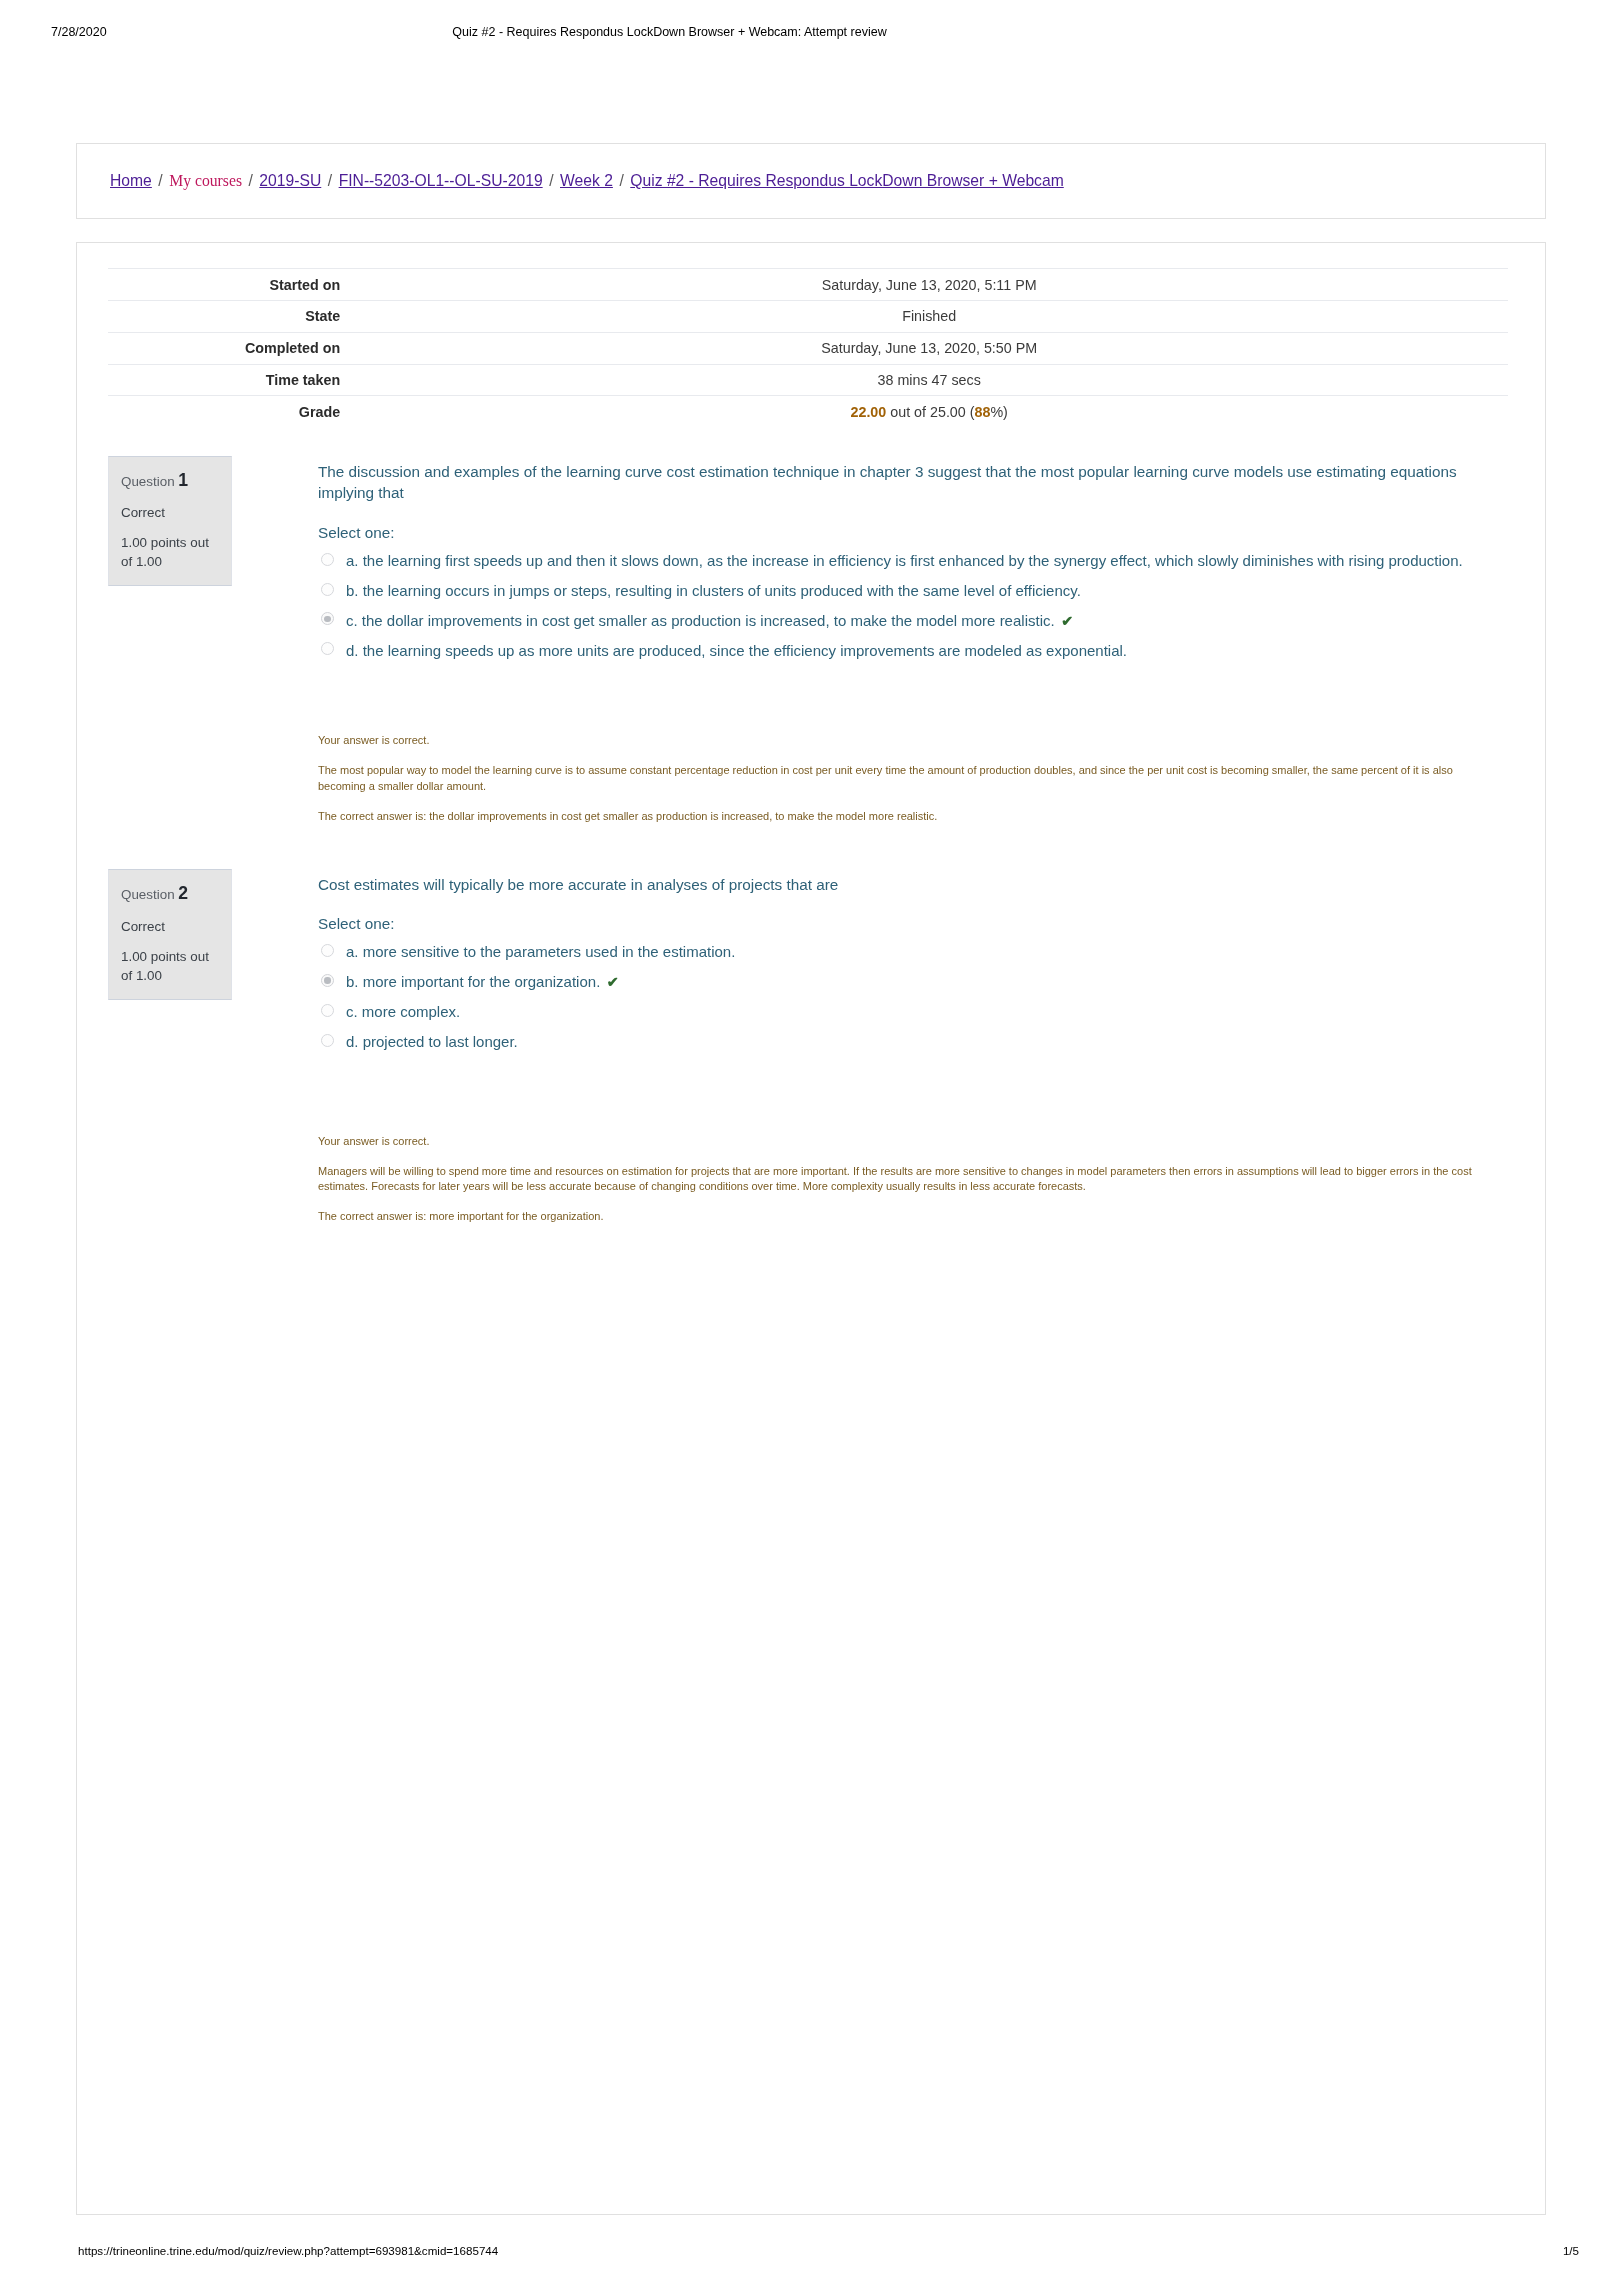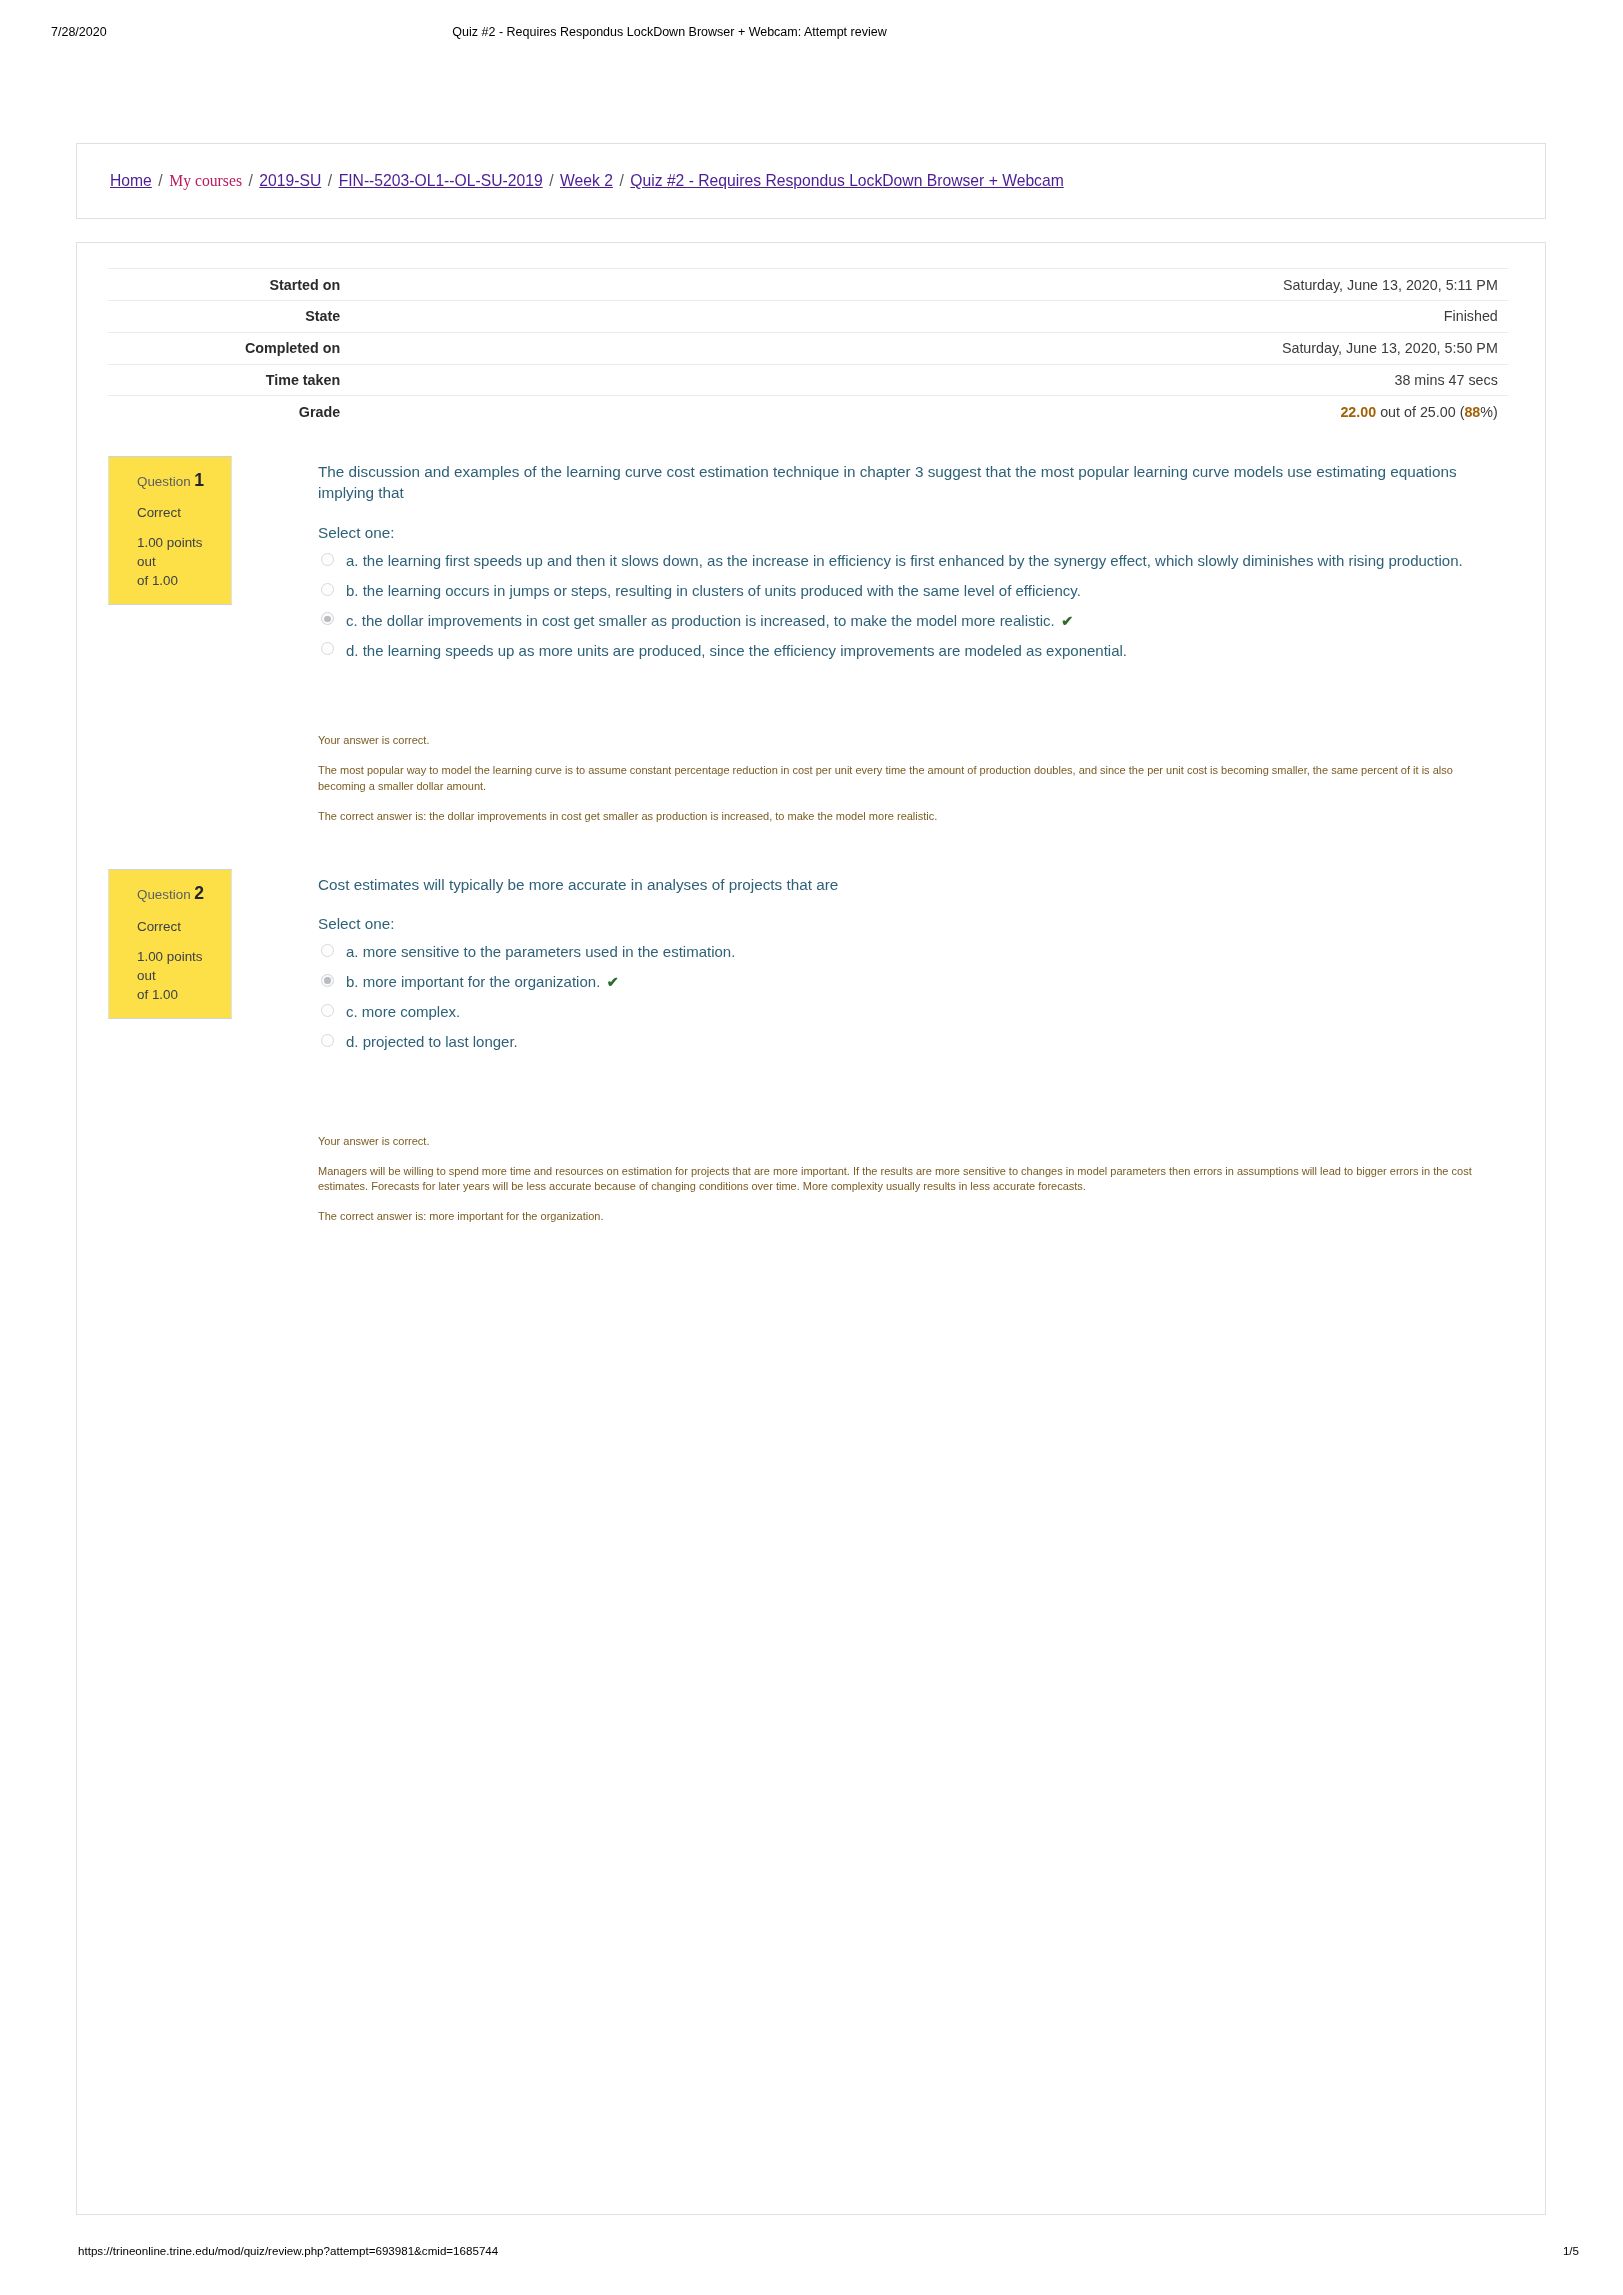--- a/index.html
+++ b/index.html
@@ -101,42 +101,42 @@
     color: #333333;
   }
   table.attempt-summary td.lbl {
     width: 222px;
     text-align: right;
     font-weight: bold;
     color: #2b2b2b;
     white-space: nowrap;
   }
   table.attempt-summary td.val {
-    text-align: right;
+    text-align: center;
     color: #3b3b3b;
   }
   .grade-strong { font-weight: bold; color: #a16207; }
 
   
   .question {
     position: relative;
     margin-top: 29px;
     min-height: 92px;
   }
   .qinfo {
     position: absolute;
     left: 0;
     top: 0;
     width: 124px;
     box-sizing: border-box;
     border: 1.4px solid #dfe2e8;
     border-top: 1.8px solid #cdd3dd;
     border-bottom: 1.8px solid #cdd3dd;
-    padding: 12px 12px 14px 28px;
-    background: #fde047;
+    padding: 12px 12px 14px 12px;
+    background: #e5e5e5;
   }
   .qinfo .qno {
     font-size: 13.4px;
     color: #5a5f66;
     line-height: 1.35;
     white-space: nowrap;
   }
   .qinfo .qno b {
     font-size: 17.6px;
     color: #22272e;

